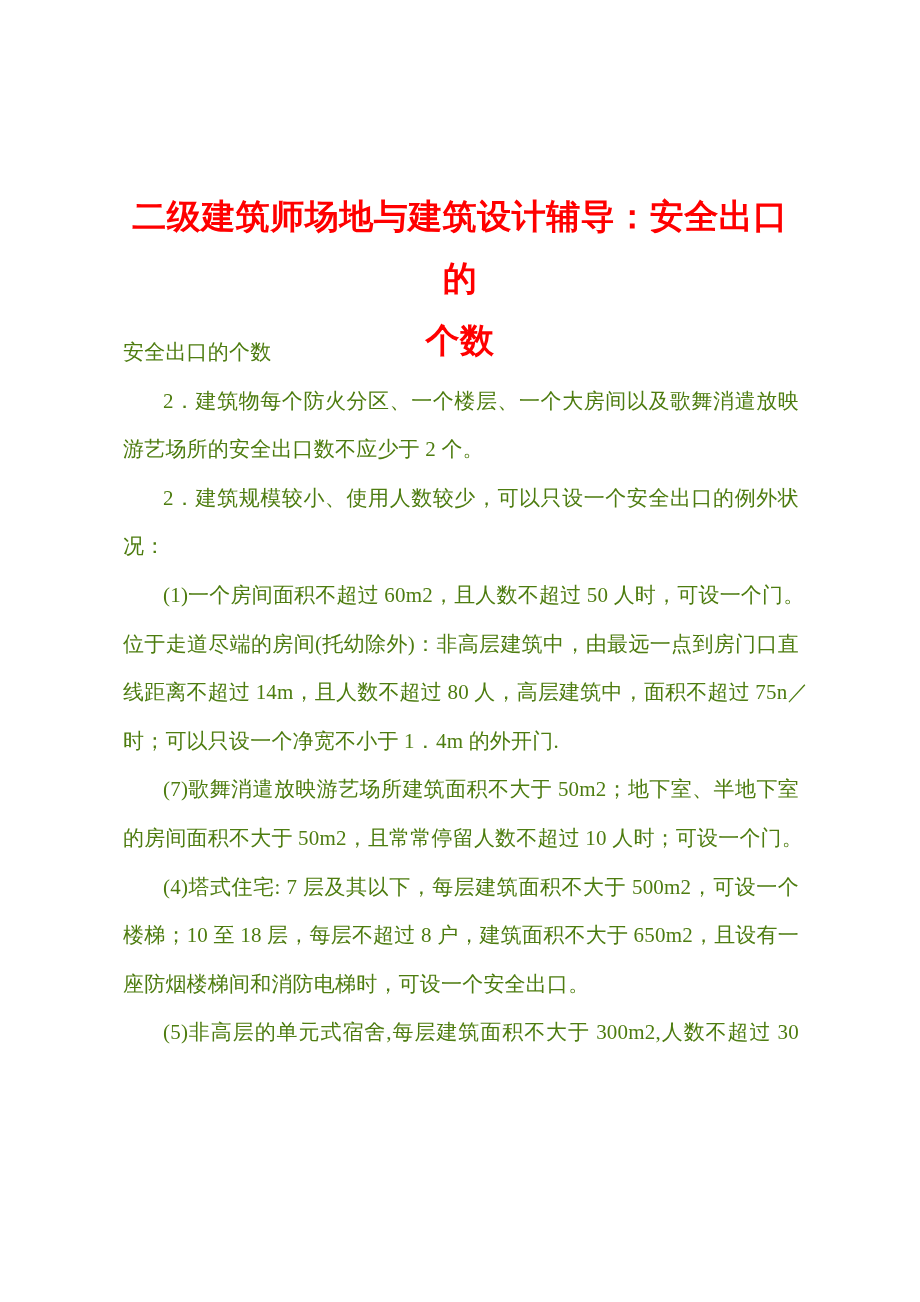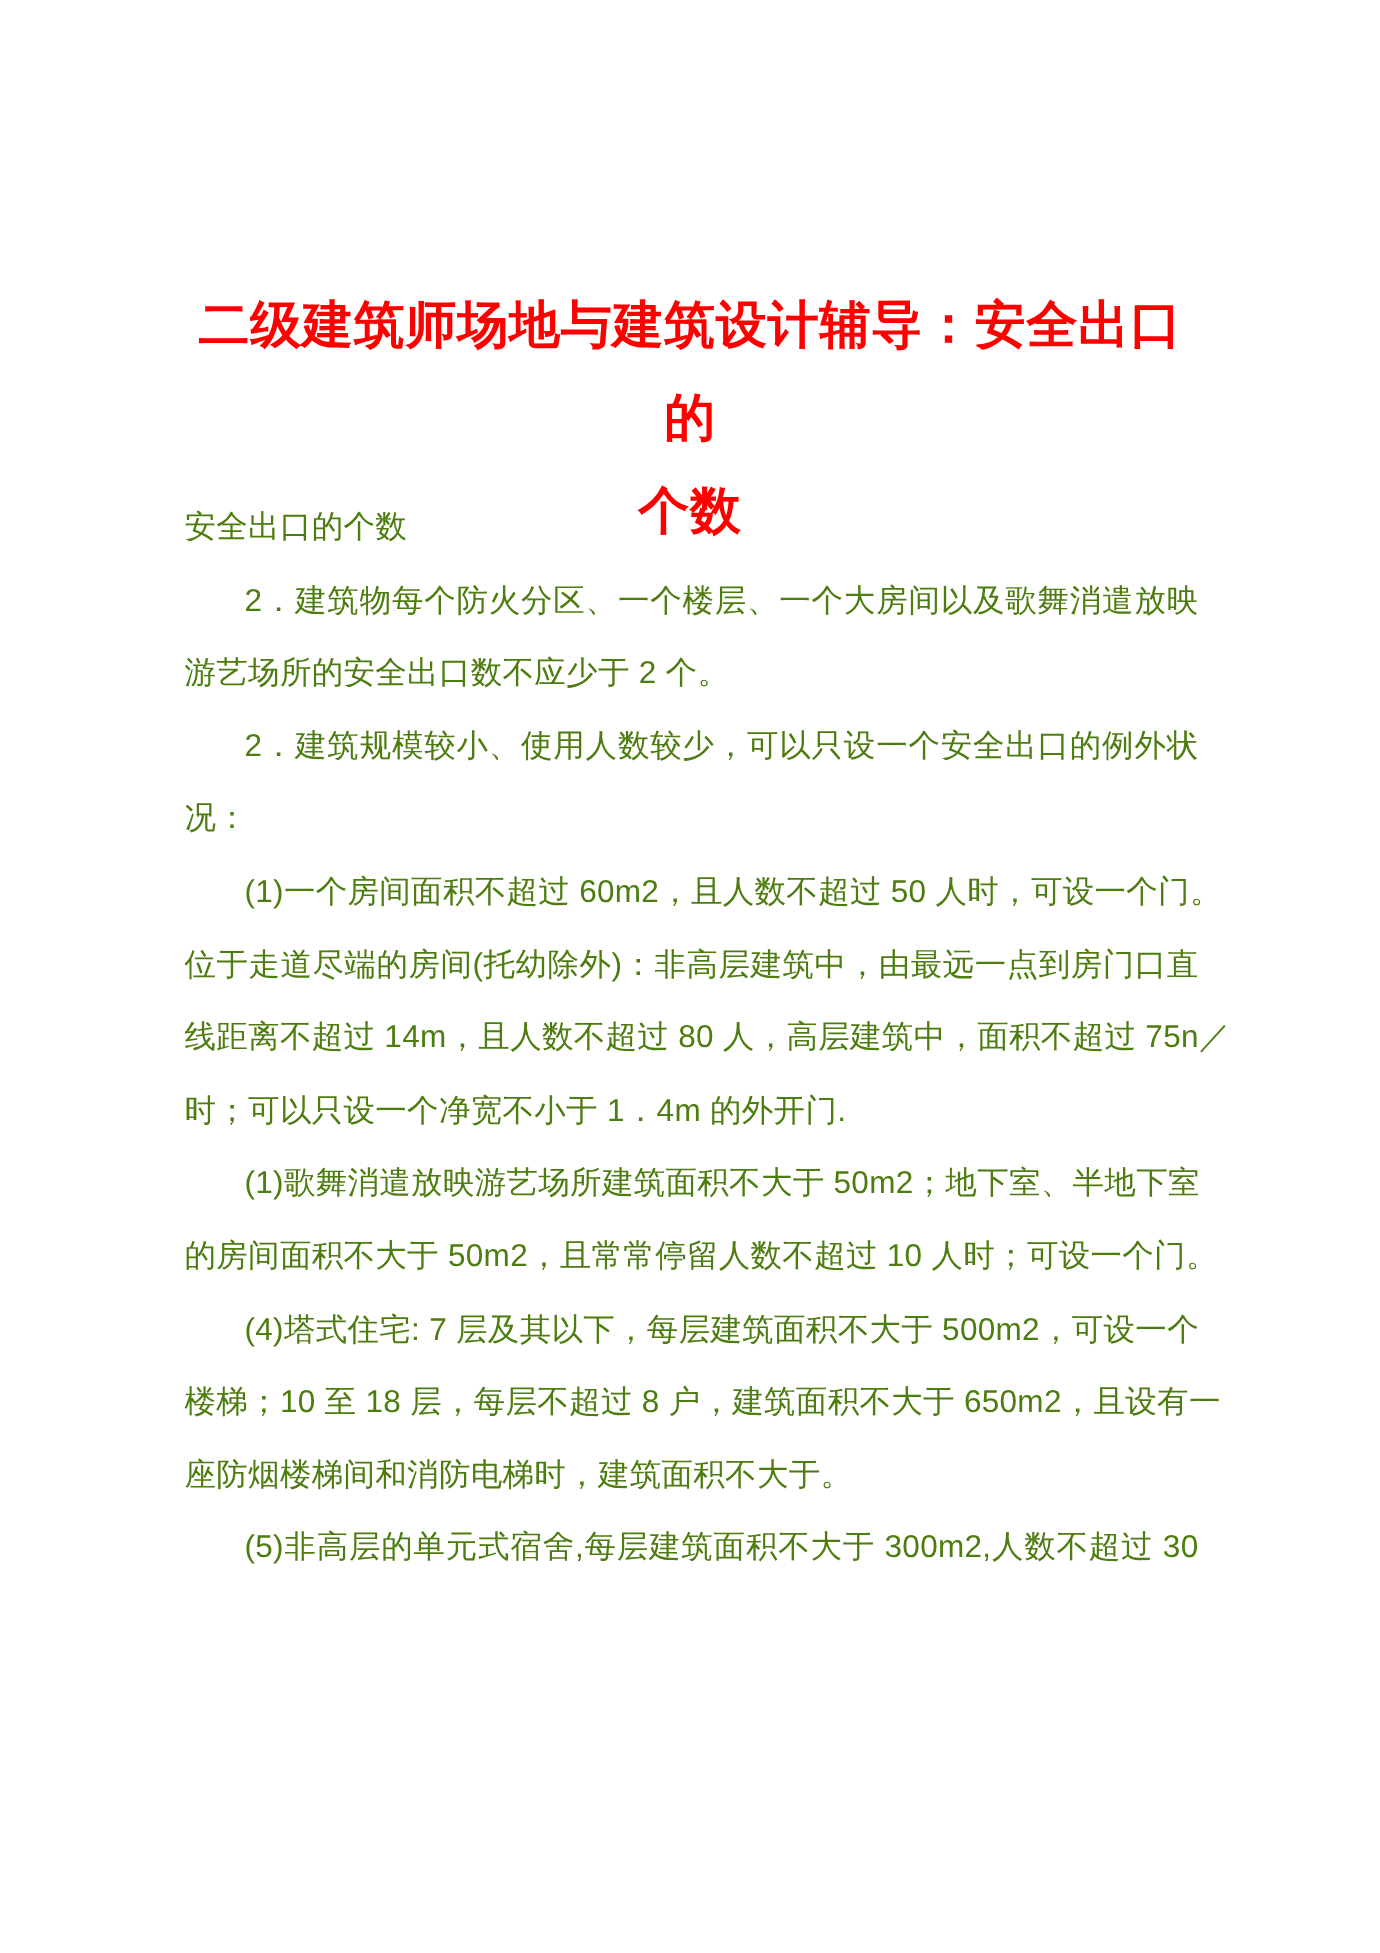--- a/index.html
+++ b/index.html
@@ -6,21 +6,21 @@
     margin: 0;
     padding: 0;
     background: #ffffff;
   }
   .page {
     position: relative;
     width: 920px;
     height: 1302px;
     background: #ffffff;
     overflow: hidden;
-    font-family: Liberation Sans, sans-serif;
+    font-family: Liberation Serif, serif;
     color: #000000;
   }
   .doc-title {
     position: absolute;
     top: 186px;
     left: 123px;
     width: 674px;
     margin: 0;
     text-align: center;
     font-size: 34px;
@@ -64,20 +64,20 @@
   <div class="doc-body" style="color: #4d7c0f;">
       <div class="text-line">安全出口的个数</div>
       <div class="text-line indent fill">2．建筑物每个防火分区、一个楼层、一个大房间以及歌舞消遣放映</div>
       <div class="text-line">游艺场所的安全出口数不应少于 2 个。</div>
       <div class="text-line indent fill">2．建筑规模较小、使用人数较少，可以只设一个安全出口的例外状</div>
       <div class="text-line">况：</div>
       <div class="text-line indent fill">(1)一个房间面积不超过 60m2，且人数不超过 50 人时，可设一个门。</div>
       <div class="text-line fill">位于走道尽端的房间(托幼除外)：非高层建筑中，由最远一点到房门口直</div>
       <div class="text-line fill">线距离不超过 14m，且人数不超过 80 人，高层建筑中，面积不超过 75n／</div>
       <div class="text-line">时；可以只设一个净宽不小于 1．4m 的外开门.</div>
-      <div class="text-line indent fill">(1)歌舞消遣放映游艺场所建筑面积不大于 50m2；地下室、半地下室</div>
+      <div class="text-line indent fill">(7)歌舞消遣放映游艺场所建筑面积不大于 50m2；地下室、半地下室</div>
       <div class="text-line fill">的房间面积不大于 50m2，且常常停留人数不超过 10 人时；可设一个门。</div>
       <div class="text-line indent fill">(4)塔式住宅: 7 层及其以下，每层建筑面积不大于 500m2，可设一个</div>
       <div class="text-line fill">楼梯；10 至 18 层，每层不超过 8 户，建筑面积不大于 650m2，且设有一</div>
-      <div class="text-line">座防烟楼梯间和消防电梯时，建筑面积不大于。</div>
+      <div class="text-line">座防烟楼梯间和消防电梯时，可设一个安全出口。</div>
       <div class="text-line indent fill">(5)非高层的单元式宿舍,每层建筑面积不大于 300m2,人数不超过 30</div>
     </div>
 </div>
 
 </body></html>

